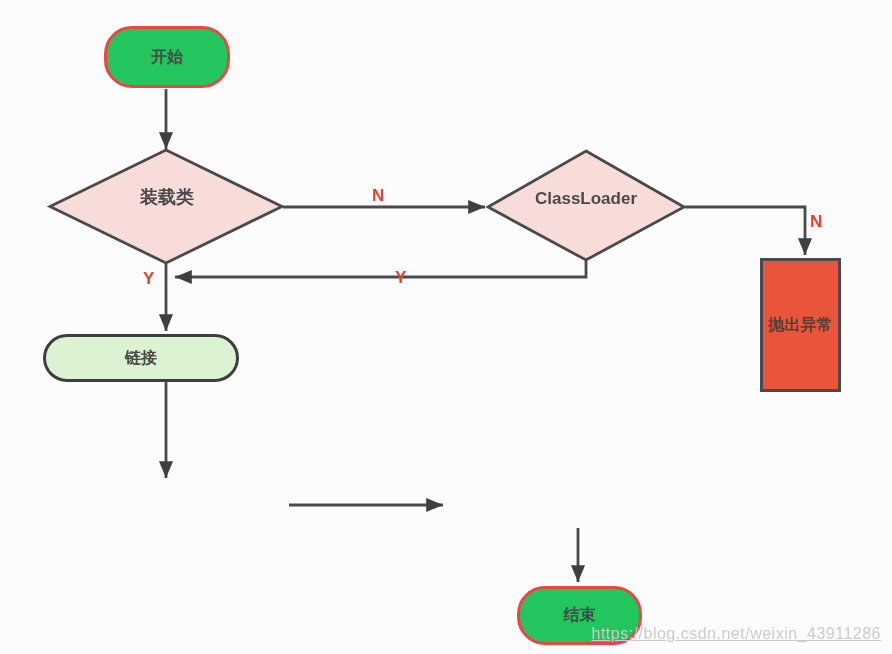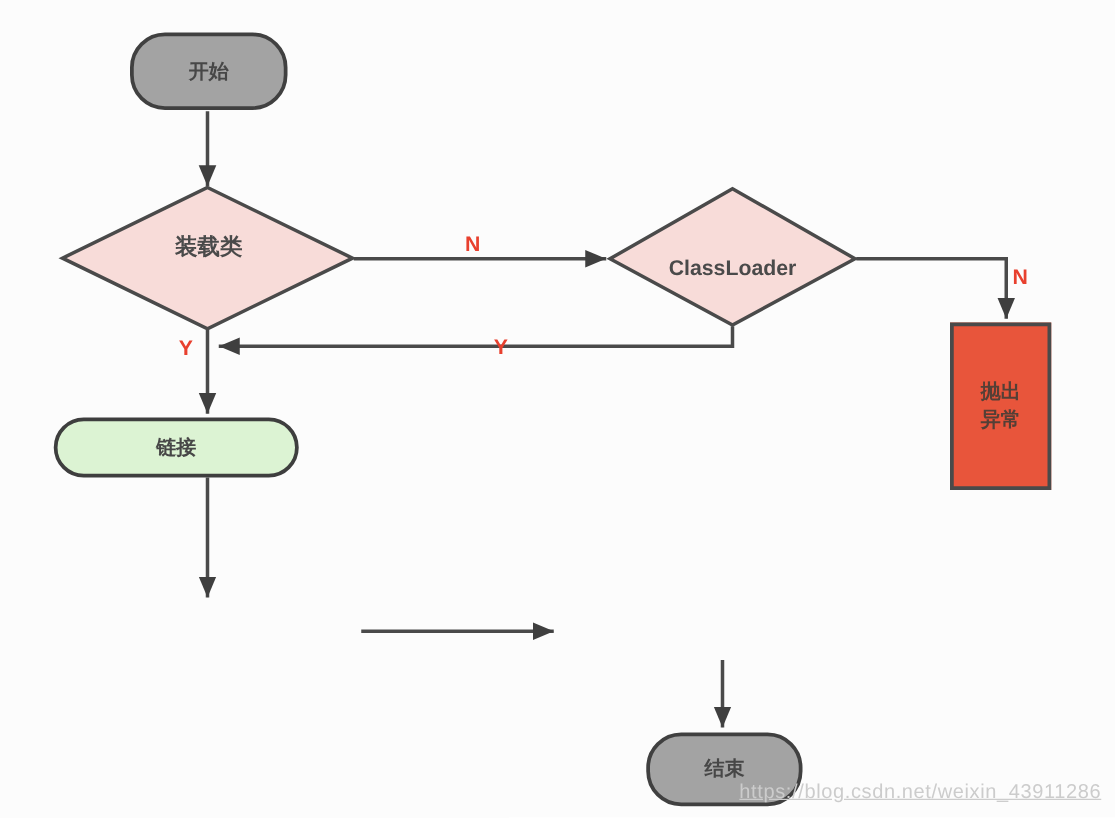--- a/index.html
+++ b/index.html
@@ -22,34 +22,33 @@
   .node {
     position: absolute;
     display: flex;
     align-items: center;
     justify-content: center;
     font-weight: bold;
     color: #474747;
     text-align: center;
   }
   .terminal {
-    background: #a3a3a3;
-    border: 3px solid #404040;
+    background: #22c55e;
+    border: 3px solid #ef4444;
     border-radius: 28px;
     font-size: 16px;
   }
   .process {
     background: #dcf3d3;
     border: 3px solid #3e3e3e;
     font-size: 16px;
   }
   .exception {
     background: #e8553b;
     border: 3px solid #4a4a4a;
-    flex-direction: column;
     line-height: 1.45;
     font-size: 16px;
     color: #543f36;
   }
   .diamond-text {
     position: absolute;
     text-align: center;
     font-weight: bold;
     color: #4a4a4a;
     line-height: 1.35;
@@ -98,21 +97,21 @@
   </svg>
 
   <div class="node terminal" style="left:104px; top:26px; width:126px; height:62px;">
     <span>开始</span>
   </div>
 
   <div class="diamond-text" style="left:56px; top:185px; width:222px;">
     <div class="line1">装载类</div>
   </div>
 
-  <div class="diamond-text" style="left:486px; top:204px; width:200px;">
+  <div class="diamond-text" style="left:486px; top:188px; width:200px;">
     <div class="line2">ClassLoader</div>
   </div>
 
   <div class="node exception" style="left:760px; top:258px; width:81px; height:134px;">
     <span>抛出</span>
     <span>异常</span>
   </div>
 
   <div class="node process" style="left:43px; top:334px; width:196px; height:48px;border-radius:24px;">
     <span>链接</span>

